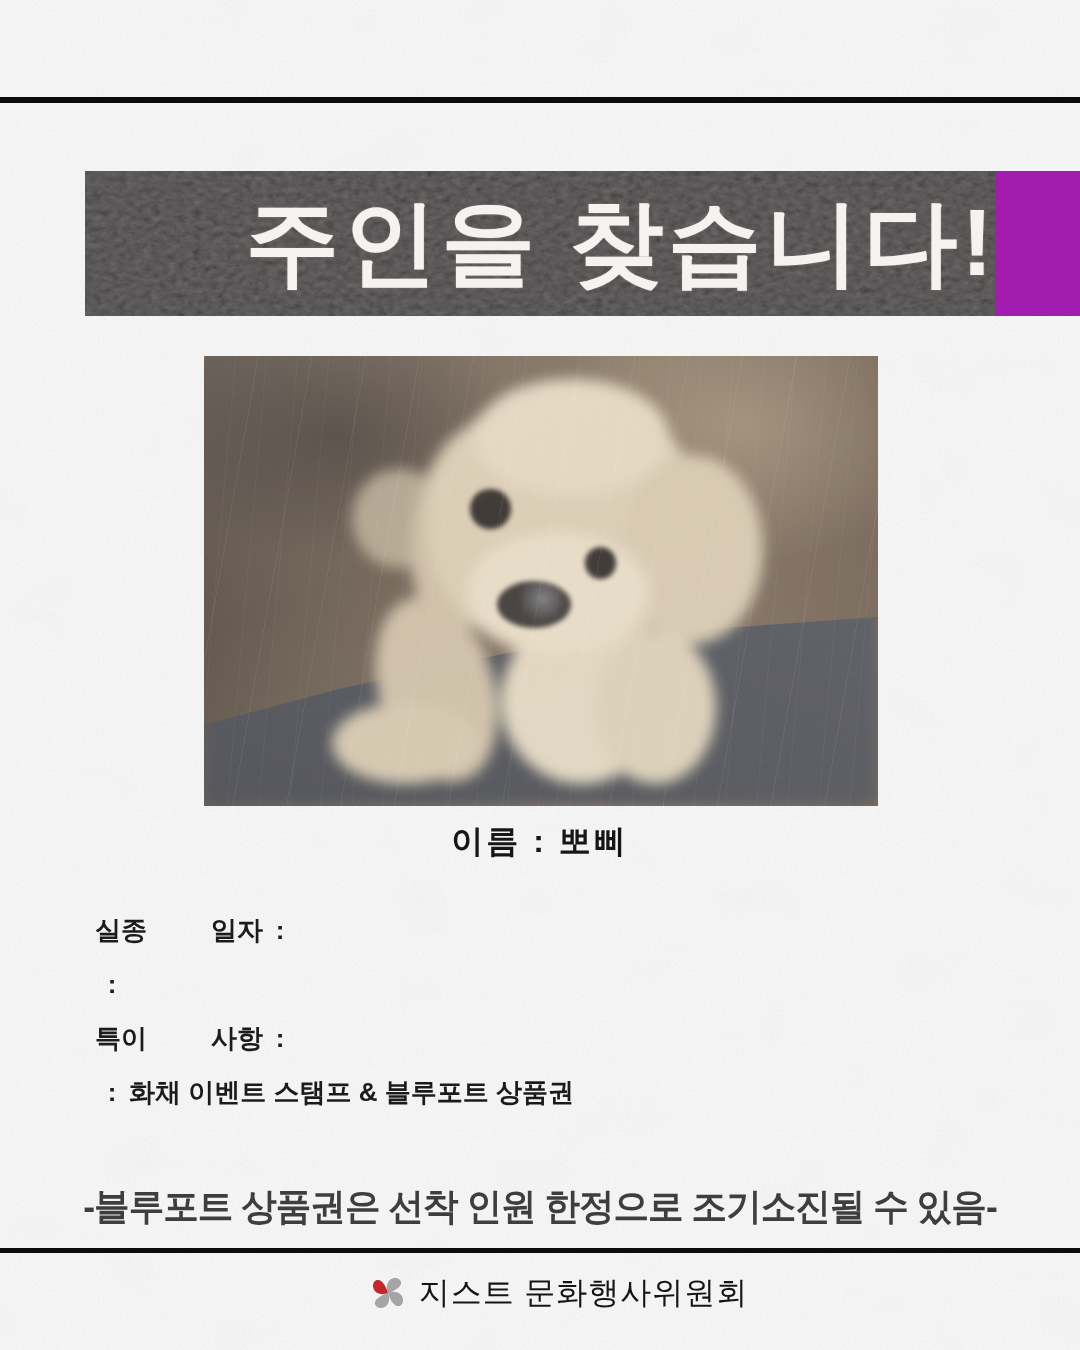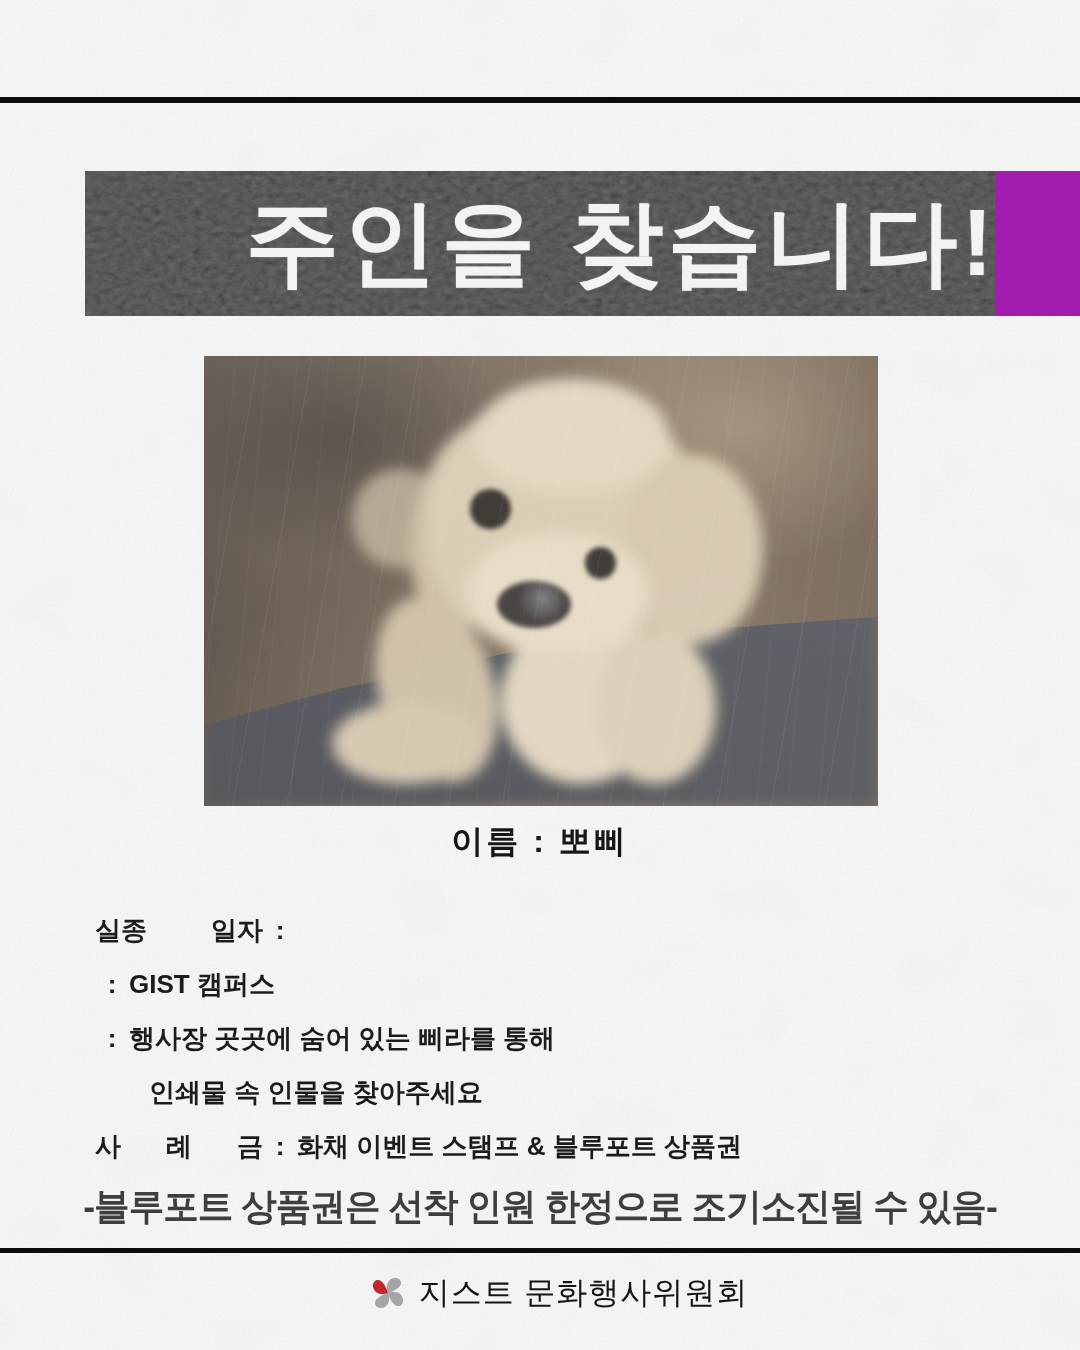--- a/index.html
+++ b/index.html
@@ -170,31 +170,26 @@
 
   <div class="layer nameline">이름 : 뽀삐</div>
 
   <div class="layer details">
     <div class="drow">
       <span class="dlabel">실종 일자</span>
       <span class="dcolon">:</span>
     </div>
     <div class="drow">
       <span class="dcolon">:</span>
-      <span class="dval">GIST 캠퍼스</span>
-    </div>
-    <div class="drow">
-      <span class="dcolon">:</span>
-      <span class="dval">
-        <span>행사장 곳곳에 숨어 있는 삐라를 통해</span>
-        <div class="dval2">인쇄물 속 인물을 찾아주세요</div>
-      </span>
-    </div>
-    <div class="drow">
-      <span class="dlabel">사 례 금</span>
+    </div>
+    <div class="drow">
+      <span class="dlabel">특이 사항</span>
+      <span class="dcolon">:</span>
+    </div>
+    <div class="drow">
       <span class="dcolon">:</span>
       <span class="dval">화채 이벤트 스탬프 &amp; 블루포트 상품권</span>
     </div>
   </div>
 
   <div class="layer disclaimer">-블루포트 상품권은 선착 인원 한정으로 조기소진될 수 있음-</div>
 
   <div class="layer rule bottom"></div>
 
   <div class="layer footer">

